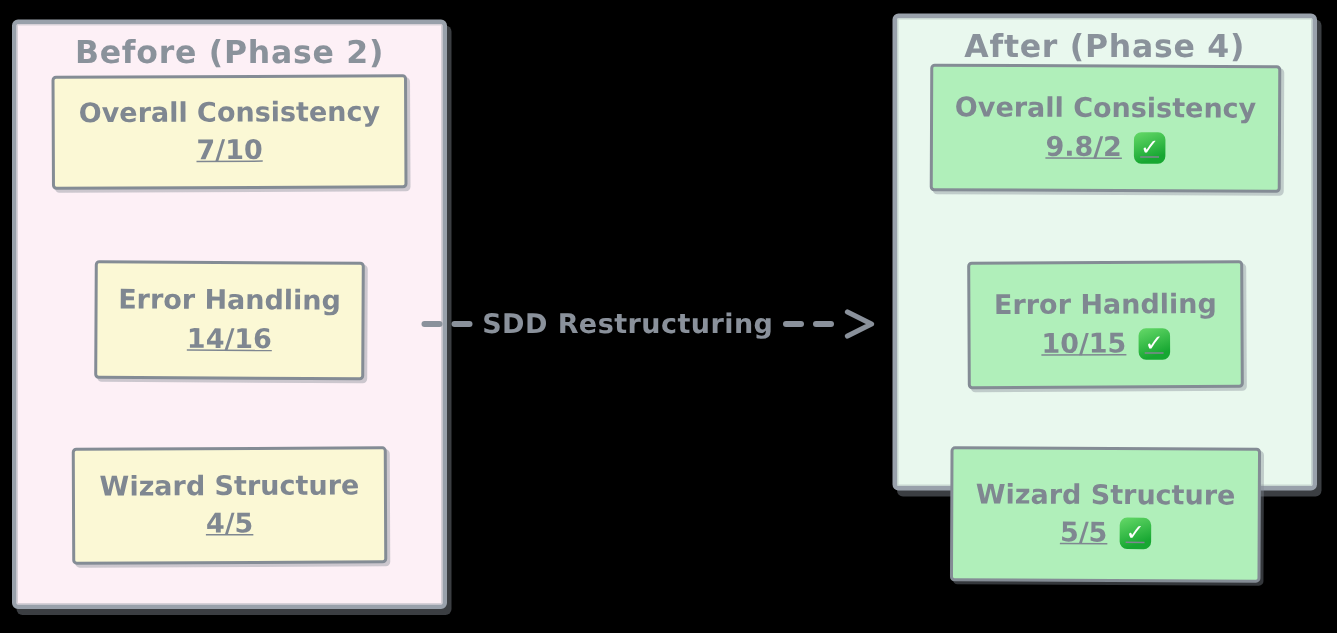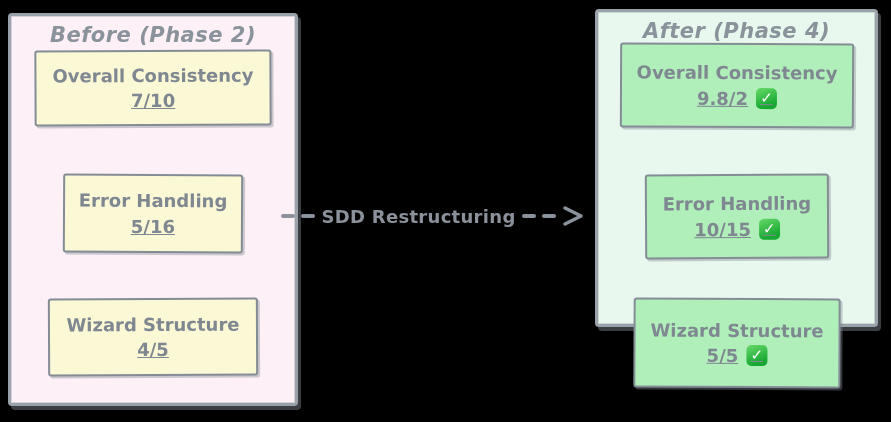--- a/index.html
+++ b/index.html
@@ -34,21 +34,20 @@
     width: 283px; height: 318px;
     background: #e9f8ee;
   }
   .panel-title {
     text-align: center;
     margin-top: 7px;
     font-size: 21px;
     font-weight: bold;
     color: #8a929b;
     letter-spacing: 0.5px;
-    font-style: italic;
   }
   
   .metric-box {
     position: absolute;
     left: 50%;
     border: 2.5px solid #848c95;
     border-radius: 3px;
     box-sizing: border-box;
     display: flex;
     flex-direction: column;
@@ -132,21 +131,21 @@
     <div class="metric-box b-1">
       <div>Overall Consistency</div>
       <div class="score-row">
         <span>7/10</span>
       </div>
     </div>
 
     <div class="metric-box b-2">
       <div>Error Handling</div>
       <div class="score-row">
-        <span>5/16</span>
+        <span>14/16</span>
       </div>
     </div>
 
     <div class="metric-box b-3">
       <div>Wizard Structure</div>
       <div class="score-row">
         <span>4/5</span>
       </div>
     </div>
   </div>

